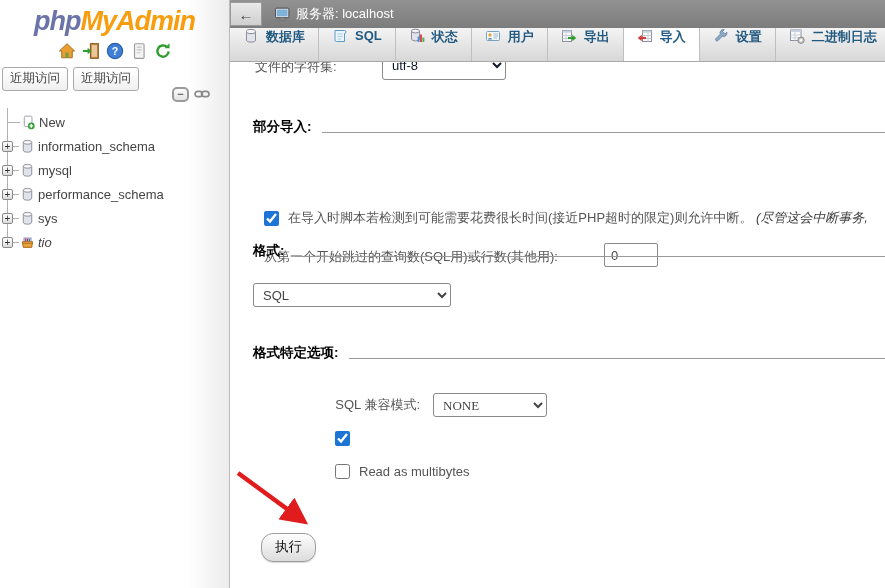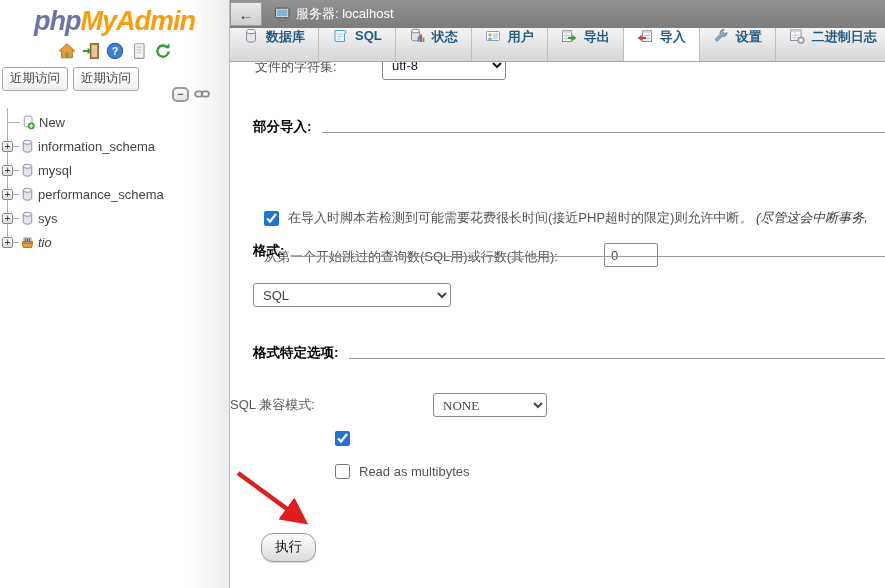--- a/index.html
+++ b/index.html
@@ -71,21 +71,21 @@
   .hint { font-style:italic; color:#404040; }
 
   .num-input { width:54px; height:24px; border:1px solid #8a8a8a; border-radius:2px; padding:0 6px; font-size:13px; color:#444; }
   select { border:1px solid #8a8a8a; border-radius:3px; background:#fff; color:#444; font-size:13px; font-family:inherit; }
   .mono { font-family:"DejaVu Sans Mono","Liberation Mono",monospace; font-size:12px; }
 
   .go-btn { border:1px solid #9d9d9d; border-radius:12px; background:linear-gradient(#fefefe,#dcdcdc);
     padding:4px 13px 5px; font-size:13.5px; color:#111; cursor:pointer; font-family:inherit;
     box-shadow:0 1px 1px rgba(0,0,0,.15); }
 
-  .compat-label { width:190px; text-align:left; color:#555; }
+  .compat-label { width:190px; text-align:right; color:#555; }
 </style>
 </head>
 <body>
 
 <div id="app">
 
   <div id="sidebar">
     <div class="logo"><span class="php">php</span><span class="myadmin">MyAdmin</span></div>
 
     <div class="navtools">

